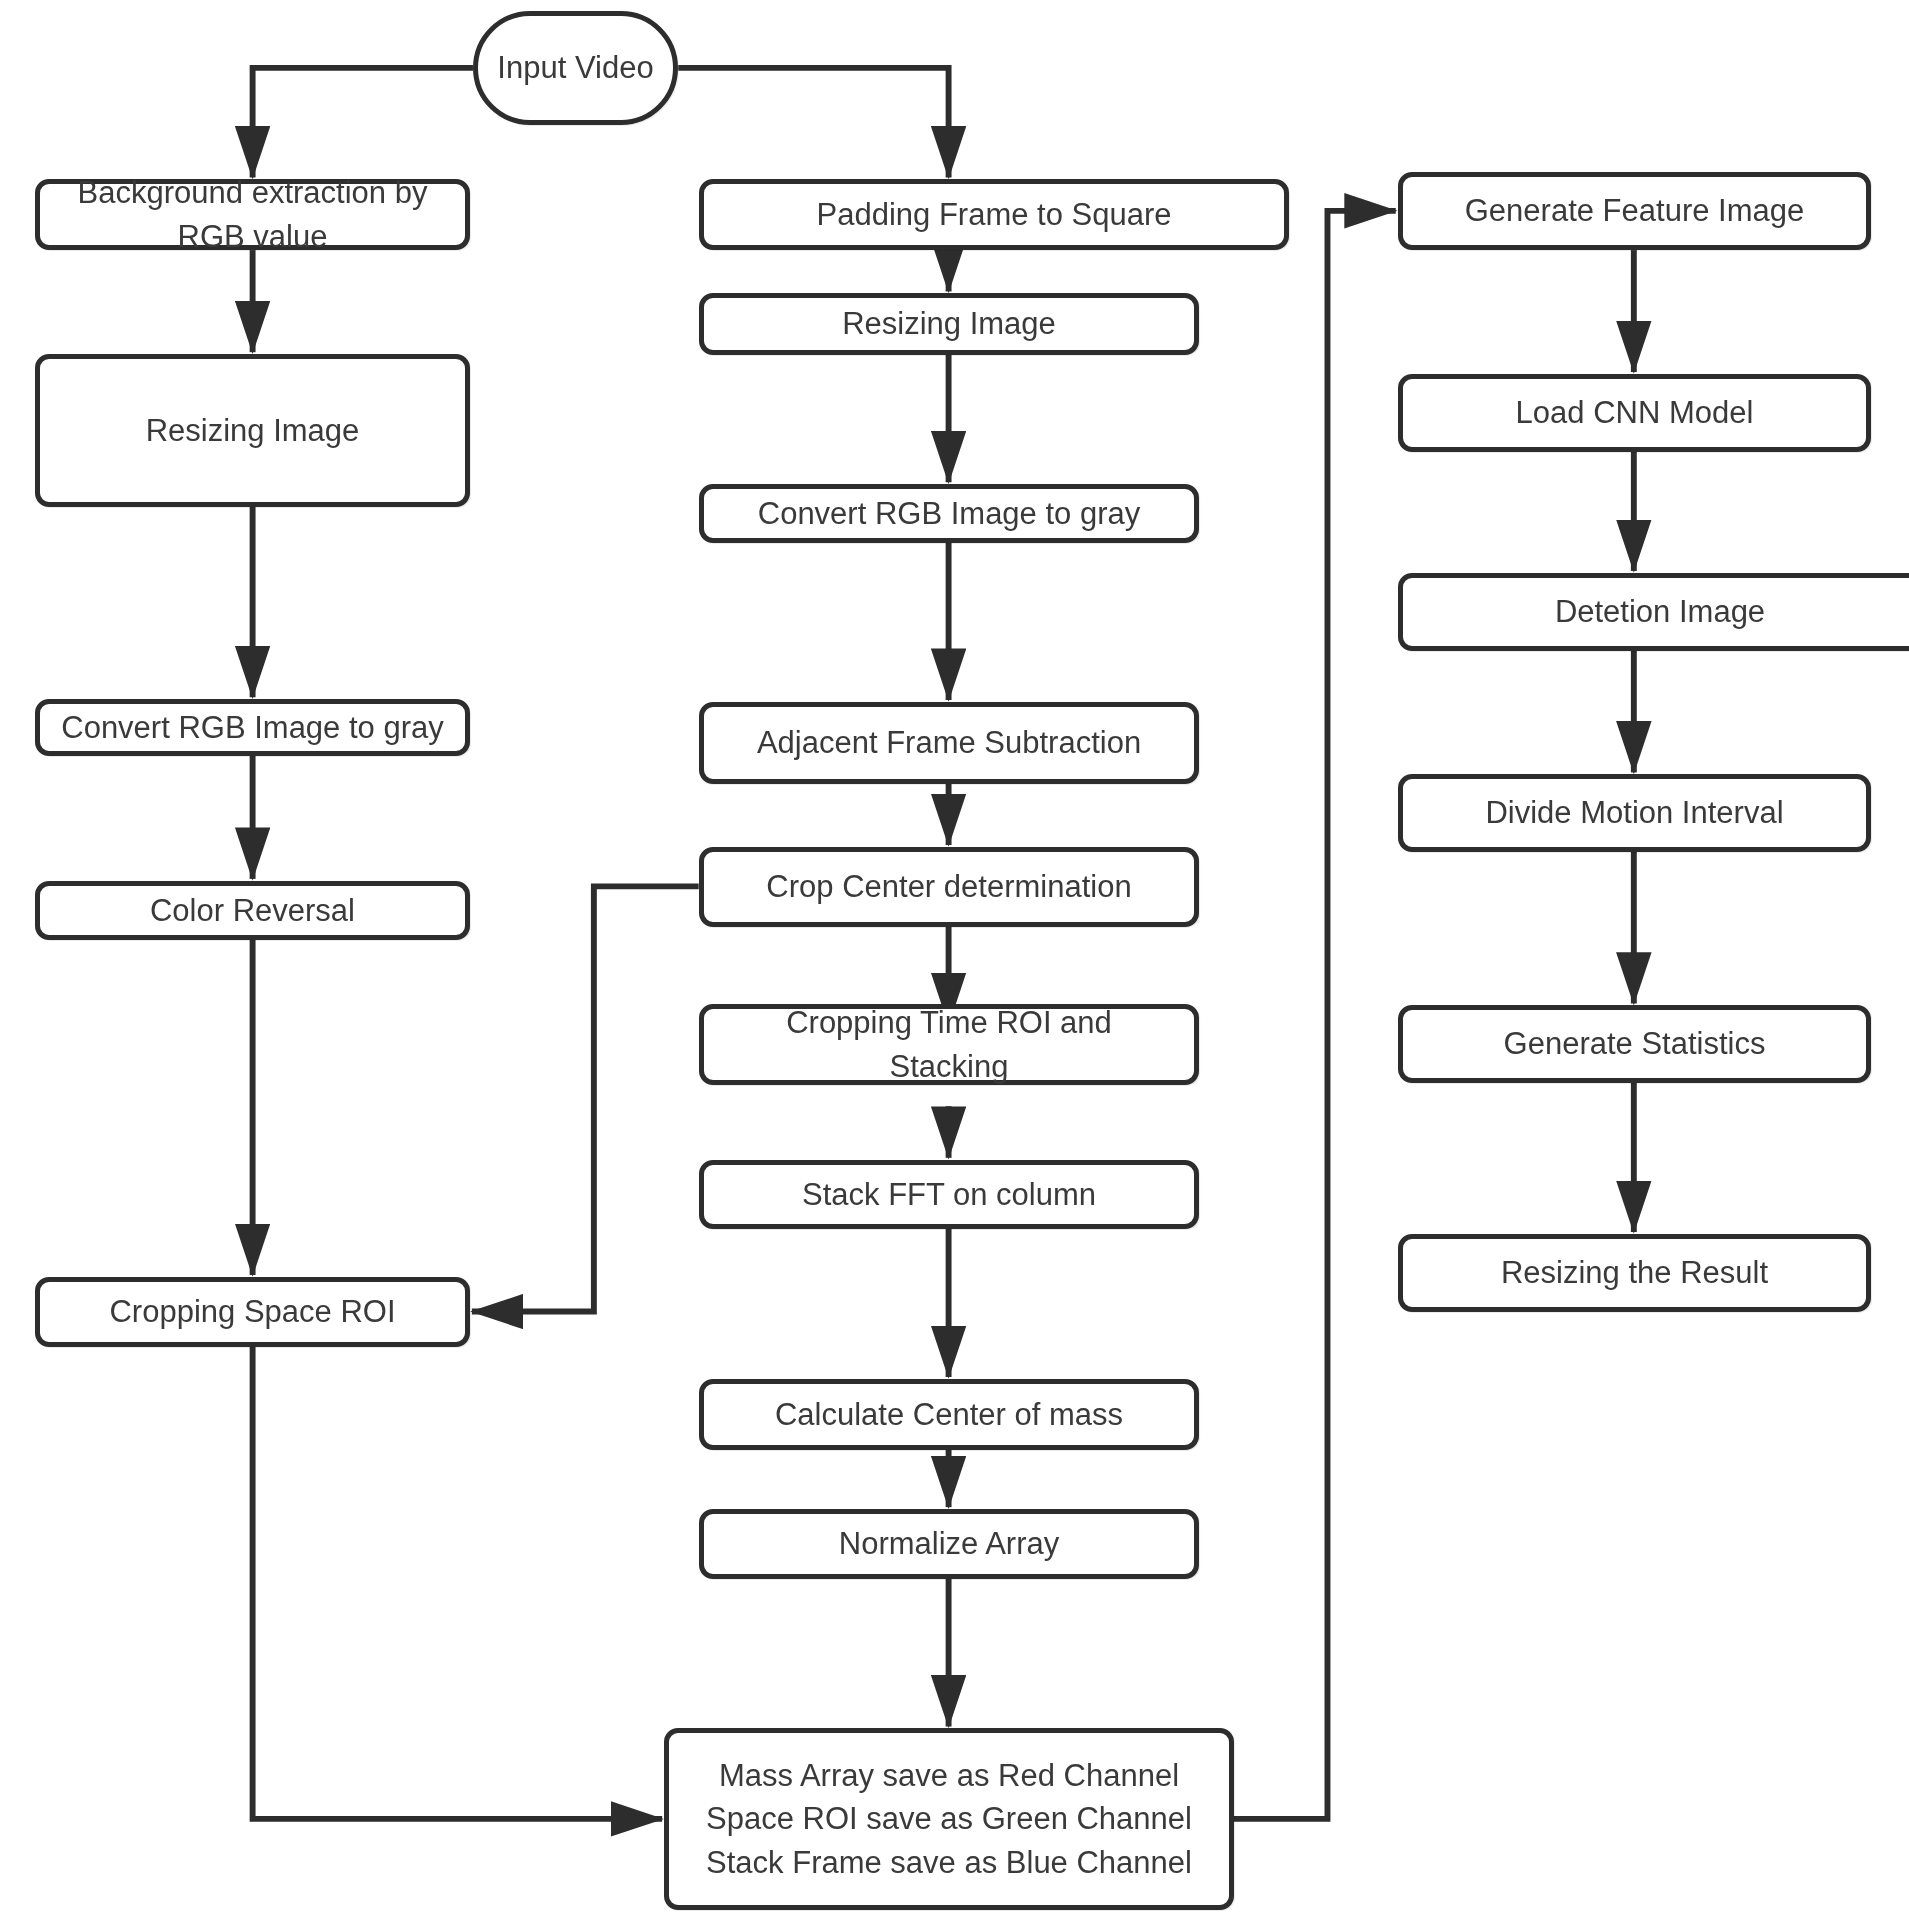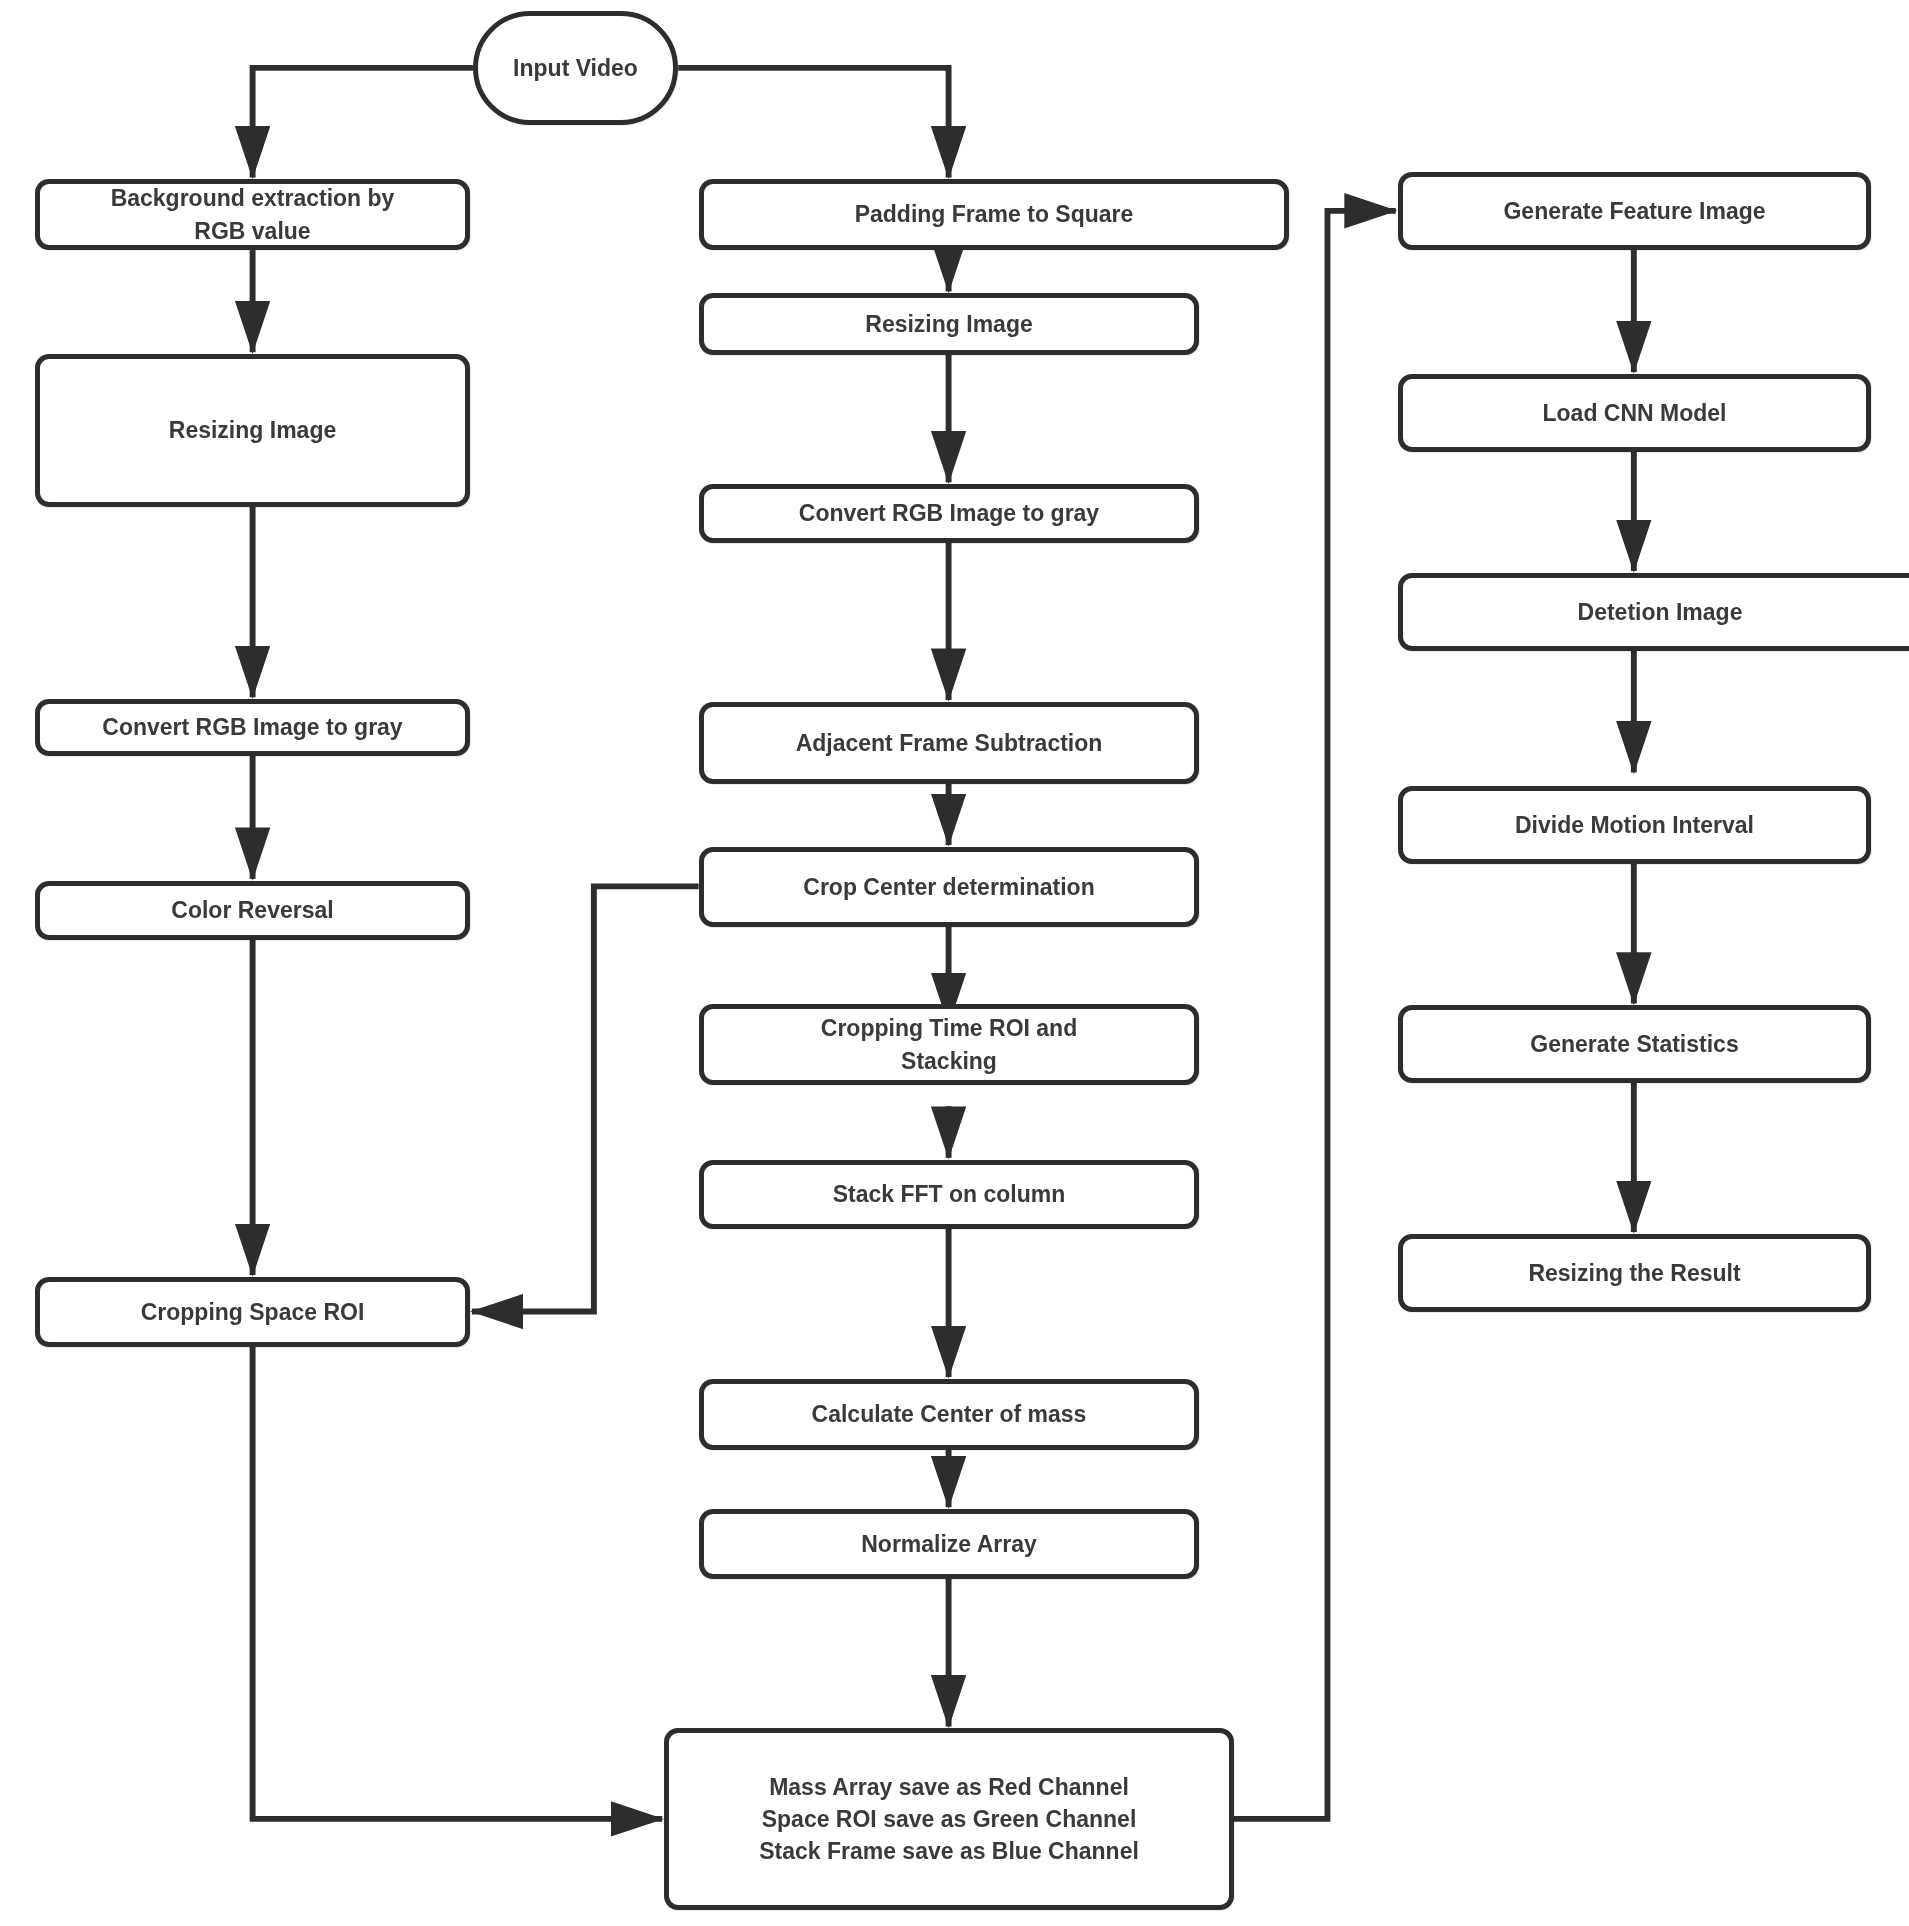--- a/index.html
+++ b/index.html
@@ -39,26 +39,25 @@
     position:absolute;
     box-sizing:border-box;
     background:var(--nodebg);
     border:5.4px solid var(--line);
     border-radius:14px;
     display:flex;
     align-items:center;
     justify-content:center;
     text-align:center;
     color:var(--text);
-    font-size:23px;
+    font-size:31px;
     line-height:1.4;
     padding:0 7.5px;
     white-space:pre-line;
     box-shadow:1.1px 1.1px 0 rgba(0,0,0,0.08);
-    font-weight:bold;
   }
   .node.pill{
     border-radius:65px;
   }
 </style>
 </head>
 <body>
 
 <div id="canvas">
   <svg id="connectors" viewBox="0 0 3552 3583" xmlns="http://www.w3.org/2000/svg">
@@ -107,17 +106,17 @@
 Stacking</span></div>
     <div class="node" style="left: 699px; top: 1160px; width: 500px; height: 69px;"><span>Stack FFT on column</span></div>
     <div class="node" style="left: 699px; top: 1379px; width: 500px; height: 71px;"><span>Calculate Center of mass</span></div>
     <div class="node" style="left: 699px; top: 1509px; width: 500px; height: 70px;"><span>Normalize Array</span></div>
     <div class="node" style="left: 664px; top: 1728px; width: 570px; height: 182px;"><span>Mass Array save as Red Channel
 Space ROI save as Green Channel
 Stack Frame save as Blue Channel</span></div>
     <div class="node" style="left: 1398px; top: 172px; width: 473px; height: 78px;"><span>Generate Feature Image</span></div>
     <div class="node" style="left: 1398px; top: 374px; width: 473px; height: 78px;"><span>Load CNN Model</span></div>
     <div class="node" style="left: 1398px; top: 573px; width: 524px; height: 78px; text-align: center;"><span>Detetion Image</span></div>
-    <div class="node" style="left: 1398px; top: 774px; width: 473px; height: 78px; margin-top: 12px;"><span>Divide Motion Interval</span></div>
+    <div class="node" style="left: 1398px; top: 774px; width: 473px; height: 78px;"><span>Divide Motion Interval</span></div>
     <div class="node" style="left: 1398px; top: 1005px; width: 473px; height: 78px;"><span>Generate Statistics</span></div>
     <div class="node" style="left: 1398px; top: 1234px; width: 473px; height: 78px;"><span>Resizing the Result</span></div>
   </div>
 
 
 </body></html>

